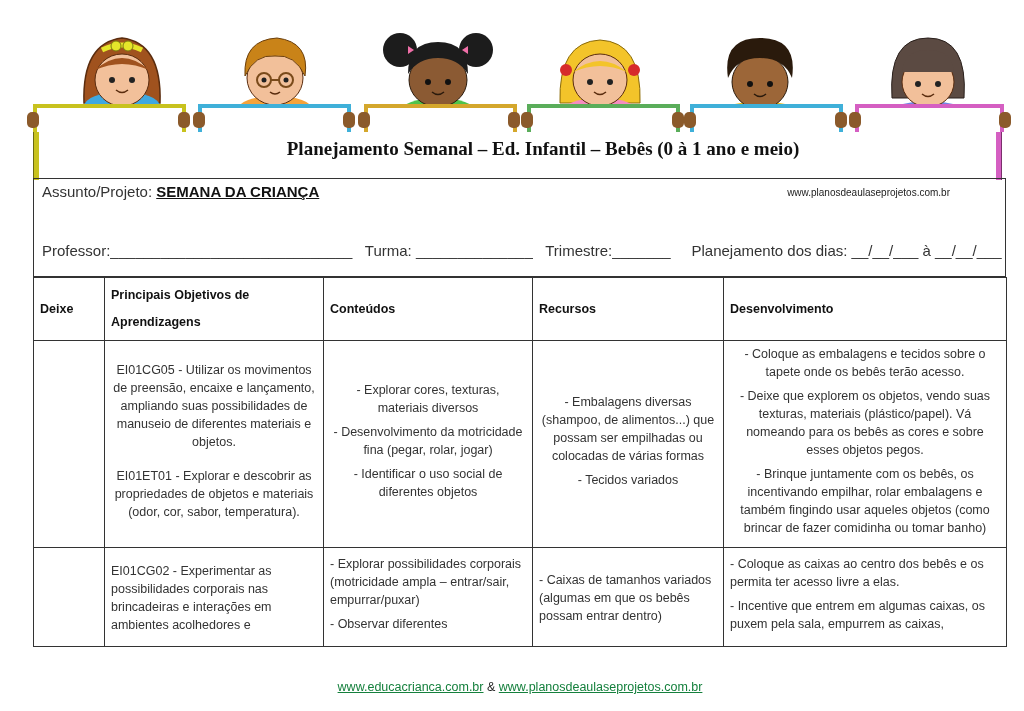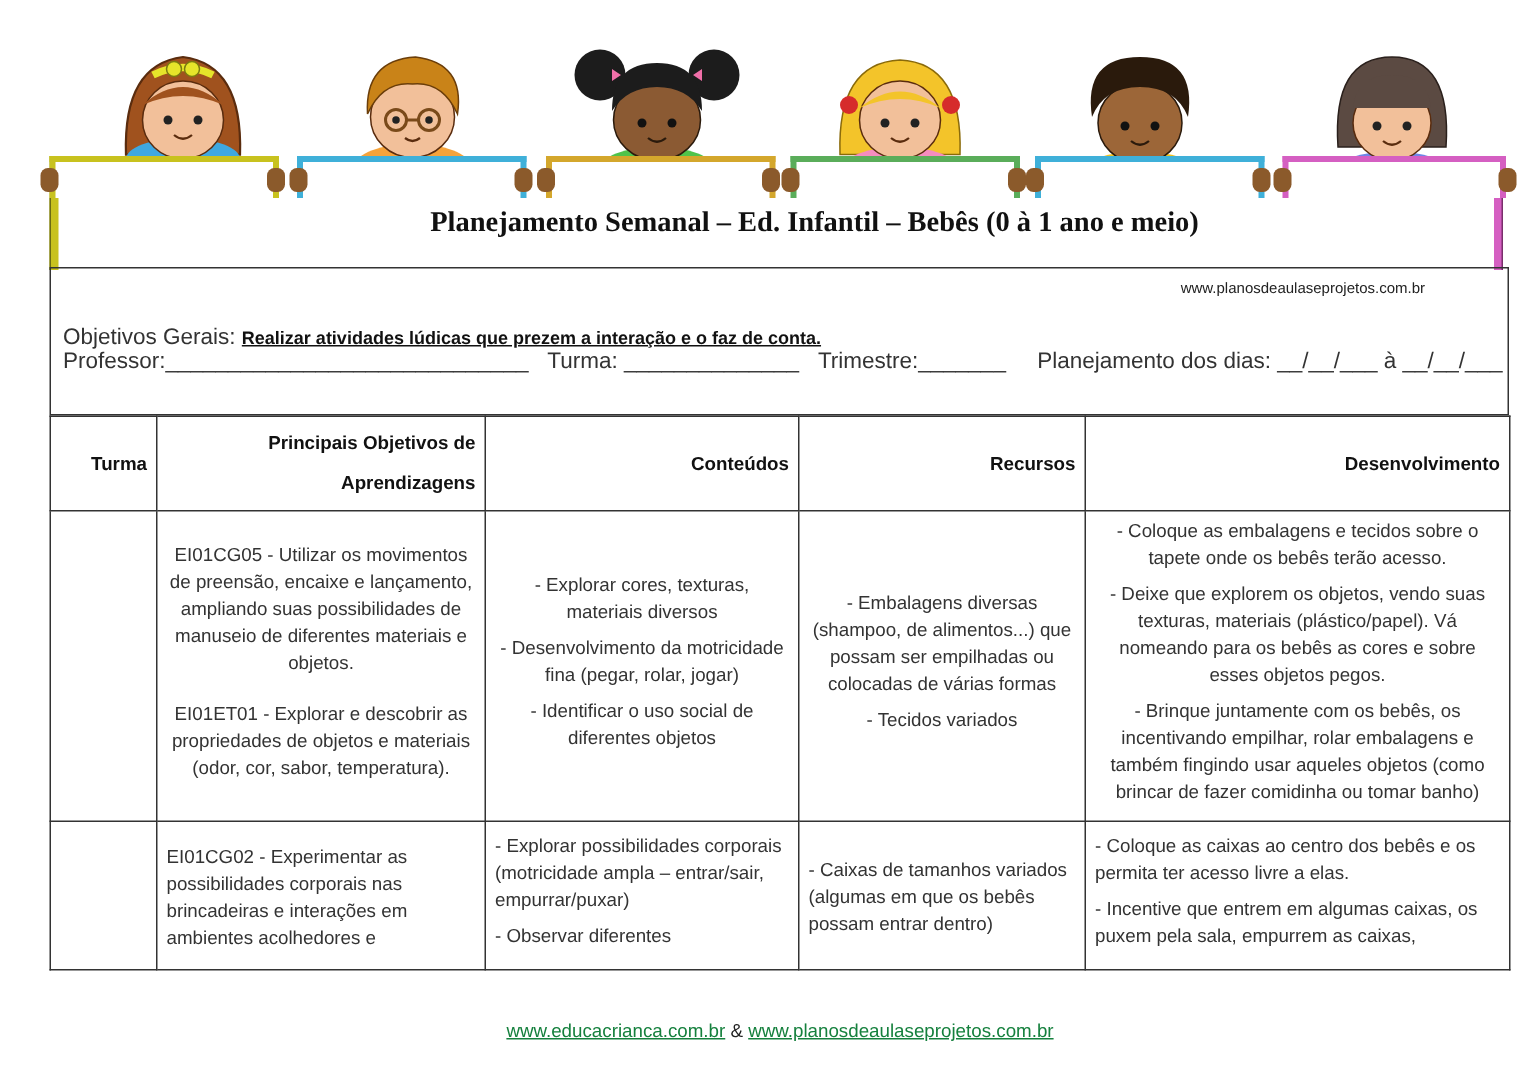--- a/index.html
+++ b/index.html
@@ -18,21 +18,21 @@
   
   .info { position:absolute; left:33px; top:178px; width:973px; height:99px; border:1px solid #333; box-sizing:border-box; }
   .info-line { position:absolute; left:8px; font-family:"Liberation Sans", sans-serif; font-size:15px; color:#333; white-space:nowrap; }
   .info-line .val { font-weight:bold; text-decoration:underline; color:#111; }
   .info-line .val-sm { font-weight:bold; text-decoration:underline; font-size:12px; color:#111; }
   .site-note { position:absolute; right:55px; top:8px; font-family:"Liberation Sans", sans-serif; font-size:10px; color:#222; }
 
   
   table.plan { position:absolute; left:33px; top:277px; width:973px; border-collapse:collapse; table-layout:fixed; font-family:"Liberation Sans", sans-serif; }
   table.plan th, table.plan td { border:1px solid #333; vertical-align:middle; font-size:12.5px; line-height:18px; padding:4px 6px; color:#333; }
-  table.plan th { font-weight:bold; text-align:right; color:#111; font-size:12.5px; line-height:27px; height:48px;margin-top:35px; }
+  table.plan th { font-weight:bold; text-align:left; color:#111; font-size:12.5px; line-height:27px; height:48px;margin-top:35px; }
   table.plan td p { margin:0 0 6px 0; }
   .row1 td { height:186px;text-align:center; }
   .row2 td { height:82px; vertical-align:top; overflow:hidden; }
 
   .footer { position:absolute; left:0; width:1040px; top:680px; text-align:center; font-family:"Liberation Sans", sans-serif; font-size:12.5px; color:#222; }
   .footer a { color:#15803d; text-decoration:underline; }
 </style>
 </head>
 <body>
 
@@ -123,48 +123,48 @@
     <path d="M54 66 Q60 71 66 66" stroke="#5a2c0e" stroke-width="1.5" fill="none"></path>
   </svg>
   <div class="board" style="left:855px;width:141px;border-color:#d55fc2"></div>
   <div class="hand" style="left:849px"></div>
   <div class="hand" style="left:999px"></div>
 </div>
 
 <div class="title">Planejamento Semanal – Ed. Infantil – Bebês (0 à 1 ano e meio)</div>
 
 <div class="info">
+  <div class="info-line" style="top:4px">
+    <span>Assunto/Projeto:</span>
+    <span class="val">SEMANA DA CRIANÇA</span>
+  </div>
   <div class="site-note">www.planosdeaulaseprojetos.com.br</div>
 
-  <div class="info-line" style="top:37px">
-    <span>Objetivos Gerais:</span>
-    <span class="val-sm">Realizar atividades lúdicas que prezem a interação e o faz de conta.</span>
-  </div>
-
-  <div class="info-line" style="top:53px">
+
+  <div class="info-line" style="top:63px">
     <span>Professor:</span><span>_____________________________</span>
     &nbsp;&nbsp;<span>Turma:</span>
     <span>______________</span>
     &nbsp;&nbsp;<span>Trimestre:</span><span>_______</span>
     &nbsp;&nbsp;&nbsp;&nbsp;<span>Planejamento dos dias:</span>
     <span>__/__/___ à __/__/___</span>
   </div>
 </div>
 
 <table class="plan">
   <colgroup>
     <col style="width:71px">
       <col style="width:219px">
       <col style="width:209px">
       <col style="width:191px">
       <col style="width:283px">
   </colgroup>
   <thead>
     <tr>
-      <th>Turma</th>
+      <th>Deixe</th>
       <th>
         <span>Principais Objetivos de</span><br>
         <span>Aprendizagens</span>
       </th>
       <th>Conteúdos</th>
       <th>Recursos</th>
       <th>Desenvolvimento</th>
     </tr>
   </thead>
   <tbody>

